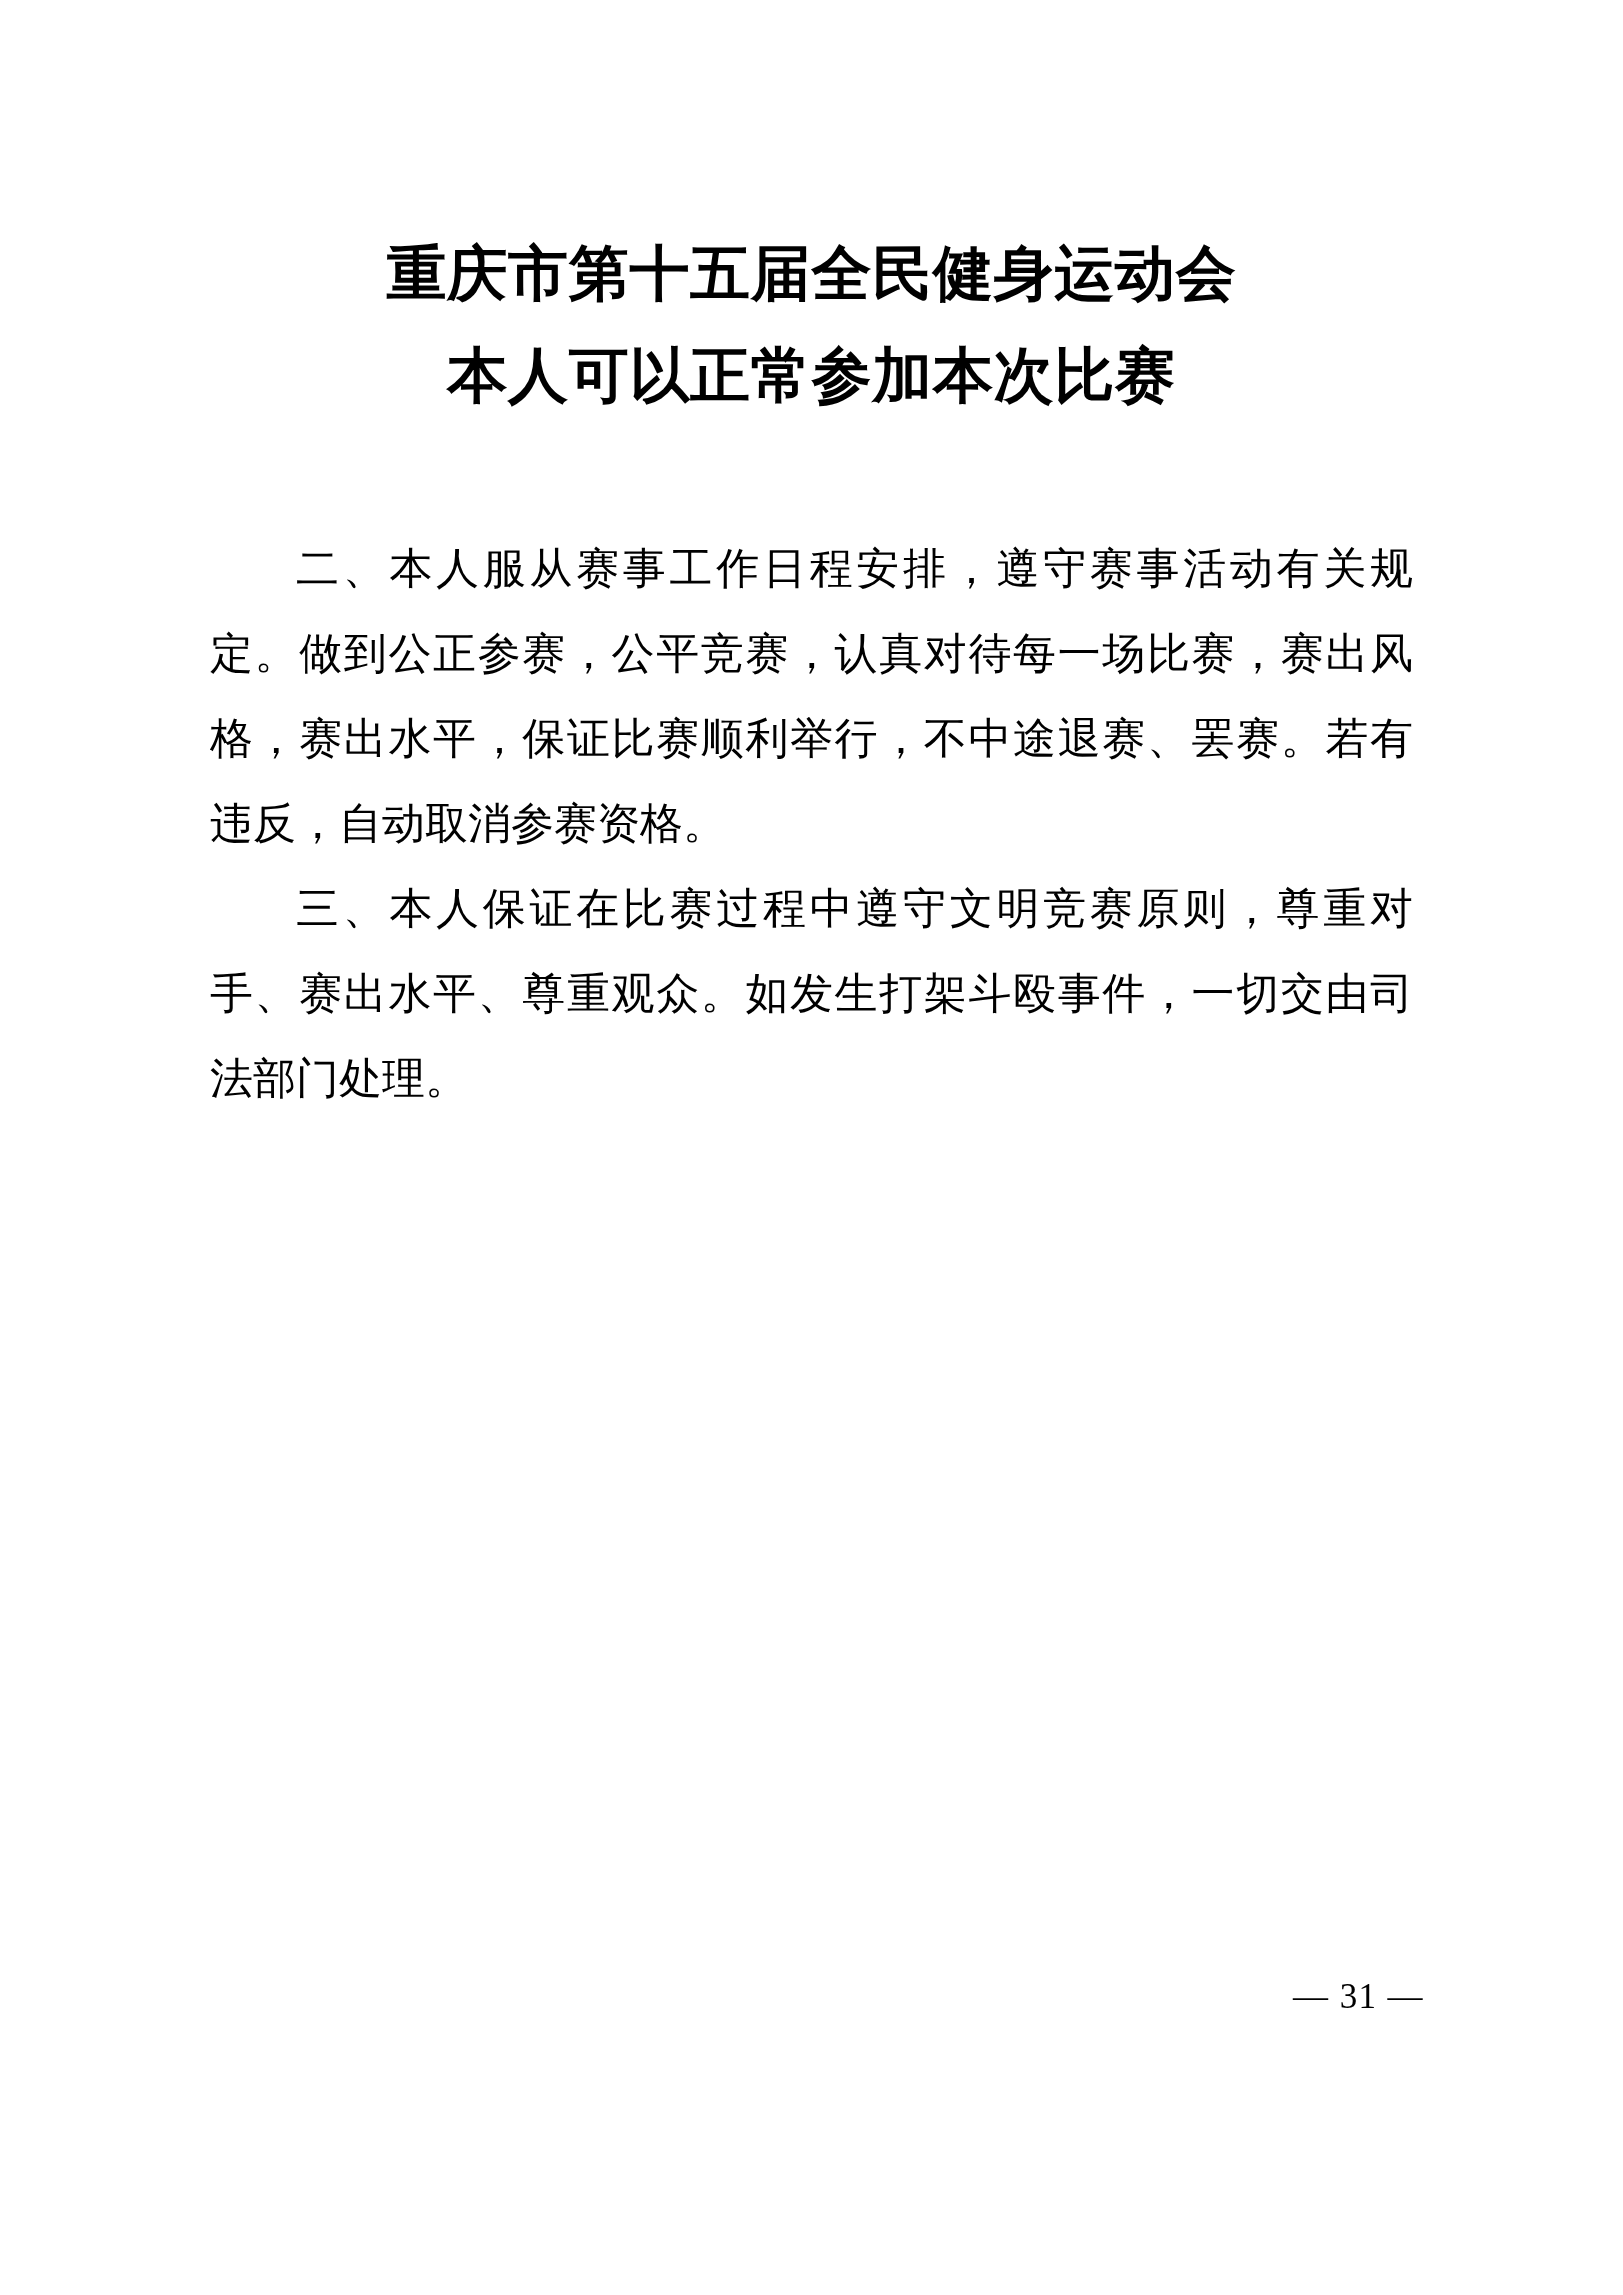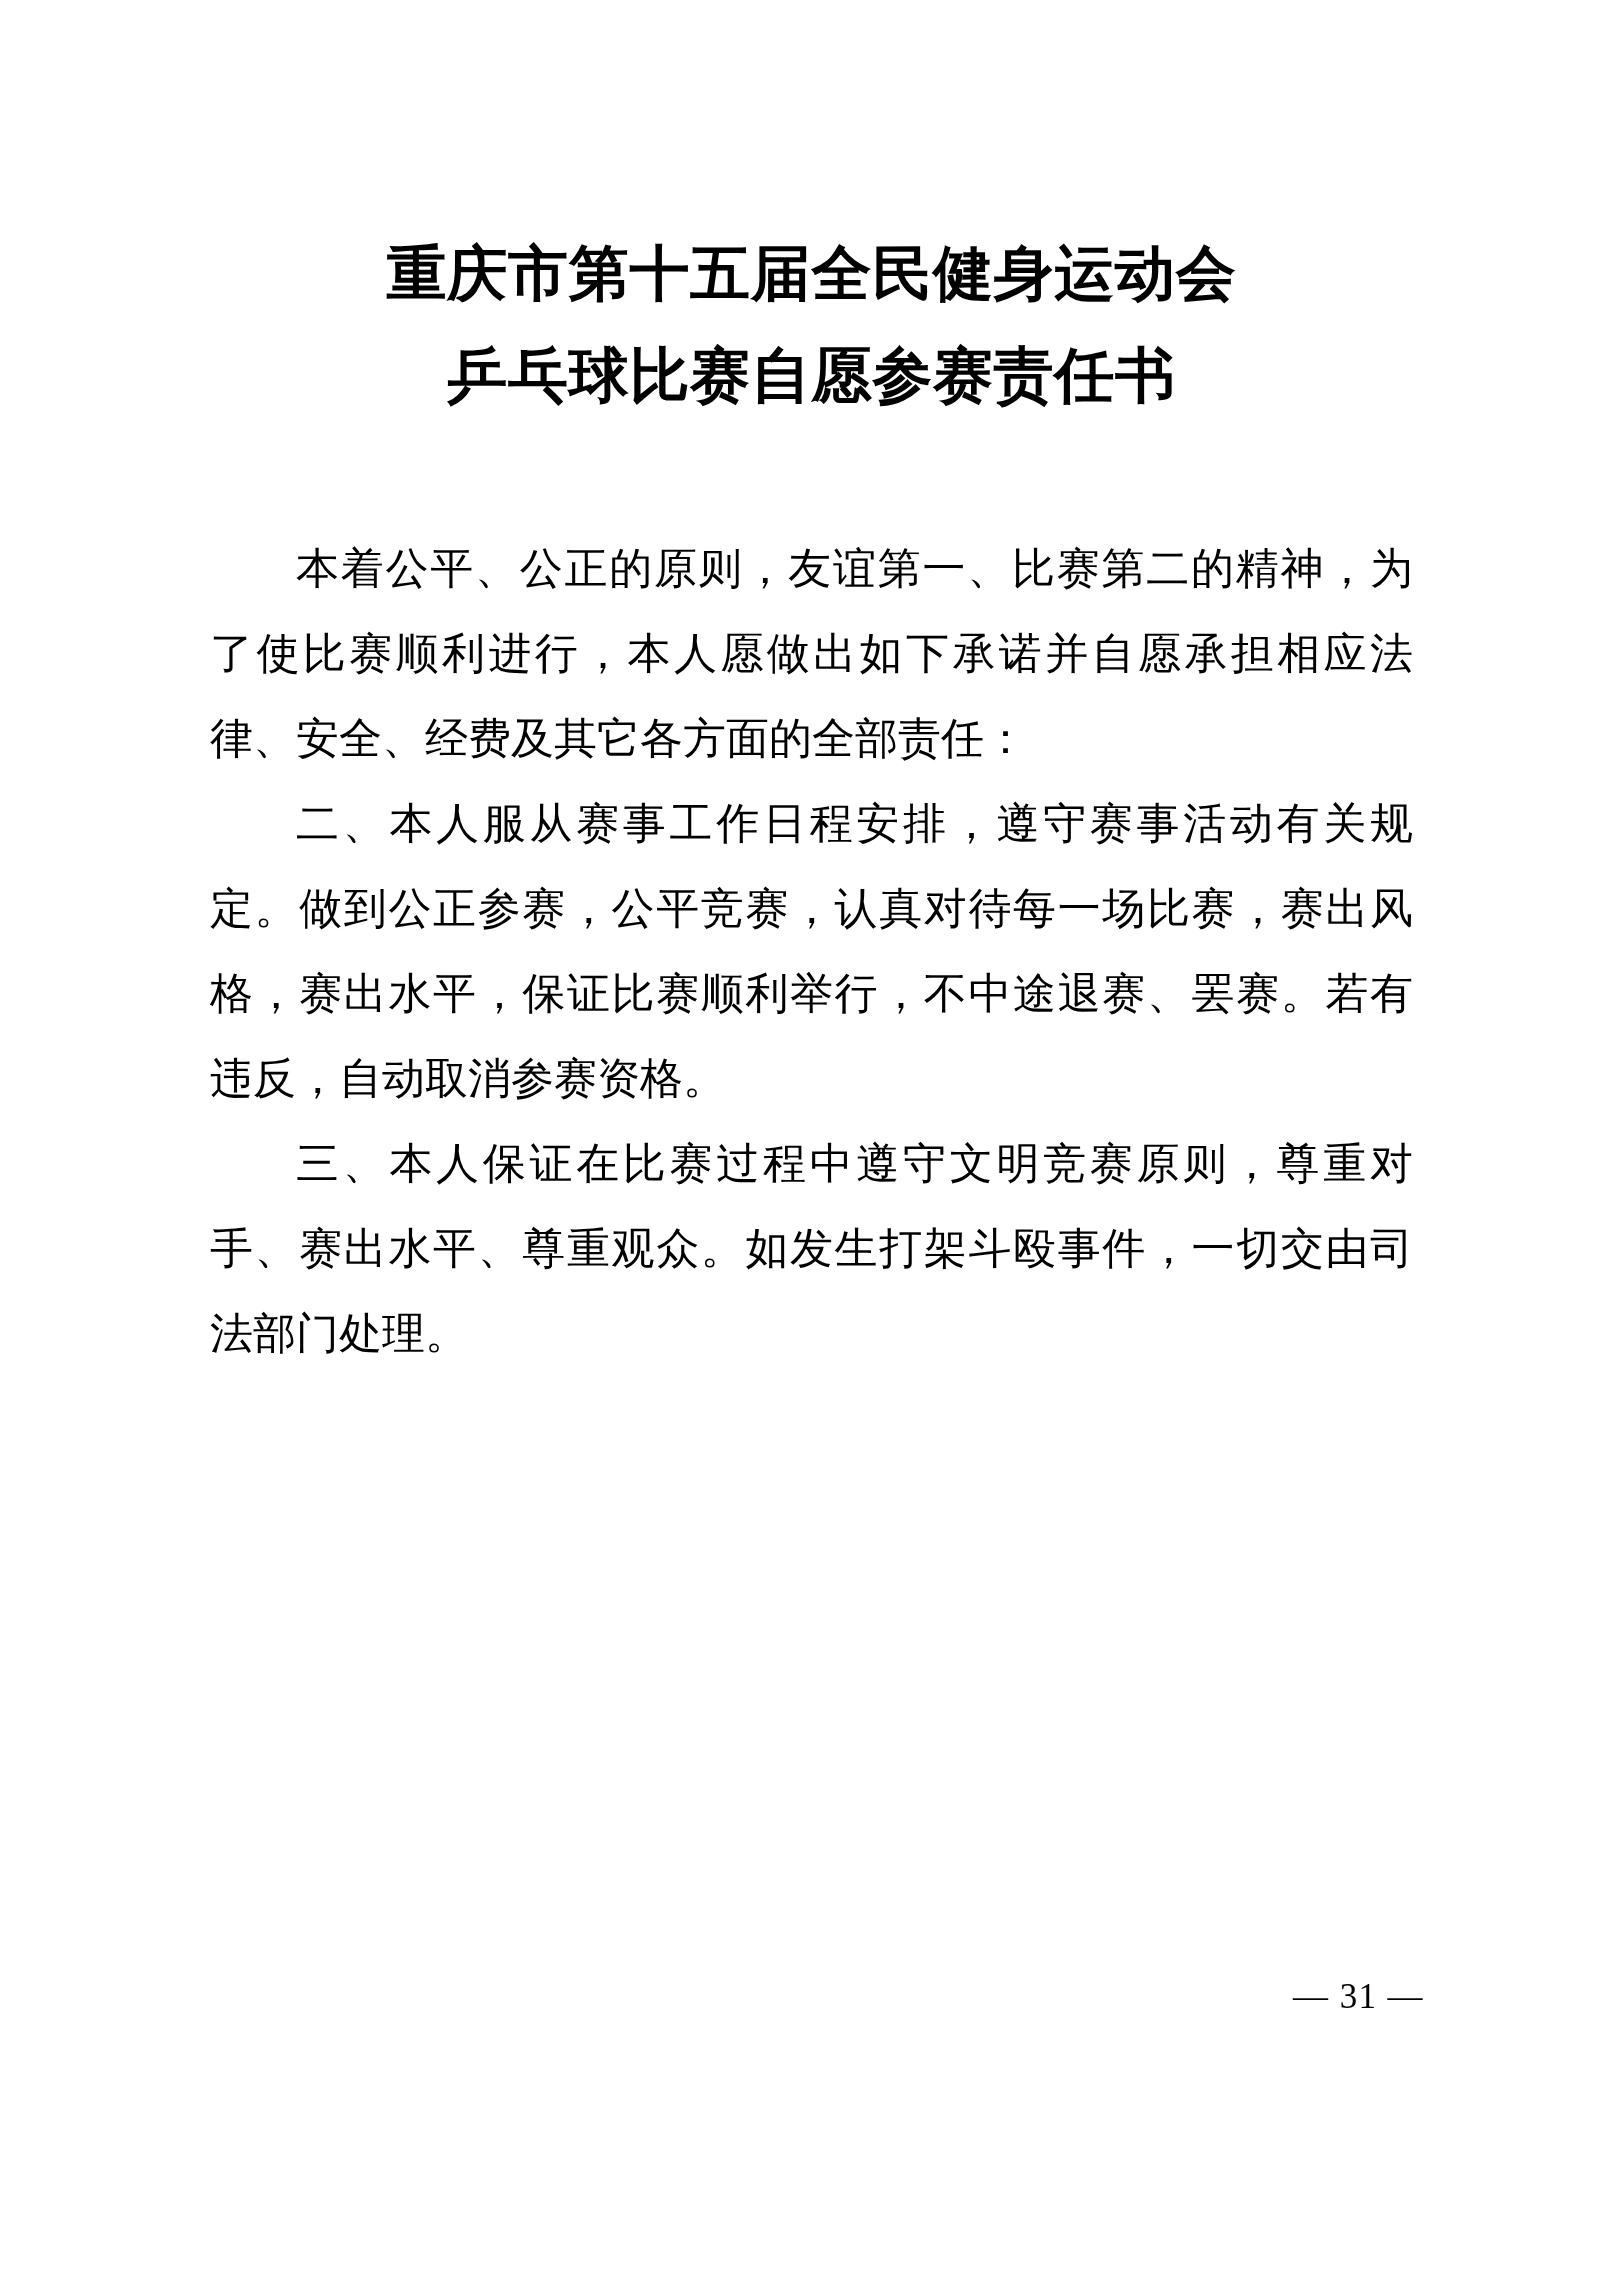--- a/index.html
+++ b/index.html
@@ -50,25 +50,24 @@
     white-space: pre;
   }
 </style>
 </head>
 <body>
 
 <div class="page">
 
   <h1 class="doc-title">
     <span class="title-line">重庆市第十五届全民健身运动会</span>
-    <span class="title-line">乒乓球比赛自愿参赛责任书</span>
+    <span class="title-line">本人可以正常参加本次比赛</span>
   </h1>
 
   <div class="doc-body">
-    <p>本着公平、公正的原则，友谊第一、比赛第二的精神，为了使比赛顺利进行，本人愿做出如下承诺并自愿承担相应法律、安全、经费及其它各方面的全部责任：</p>
     <p>二、本人服从赛事工作日程安排，遵守赛事活动有关规定。做到公正参赛，公平竞赛，认真对待每一场比赛，赛出风格，赛出水平，保证比赛顺利举行，不中途退赛、罢赛。若有违反，自动取消参赛资格。</p>
     <p>三、本人保证在比赛过程中遵守文明竞赛原则，尊重对手、赛出水平、尊重观众。如发生打架斗殴事件，一切交由司法部门处理。</p>
   </div>
 
   <div class="page-number">— 31 —</div>
 
 </div>
 
 
 </body></html>

